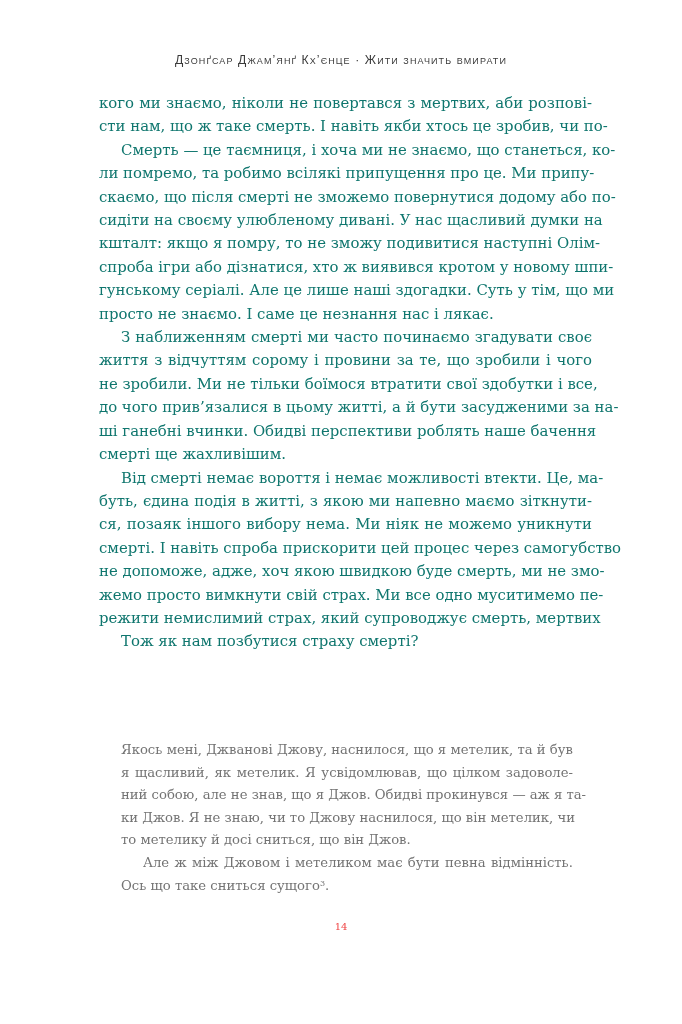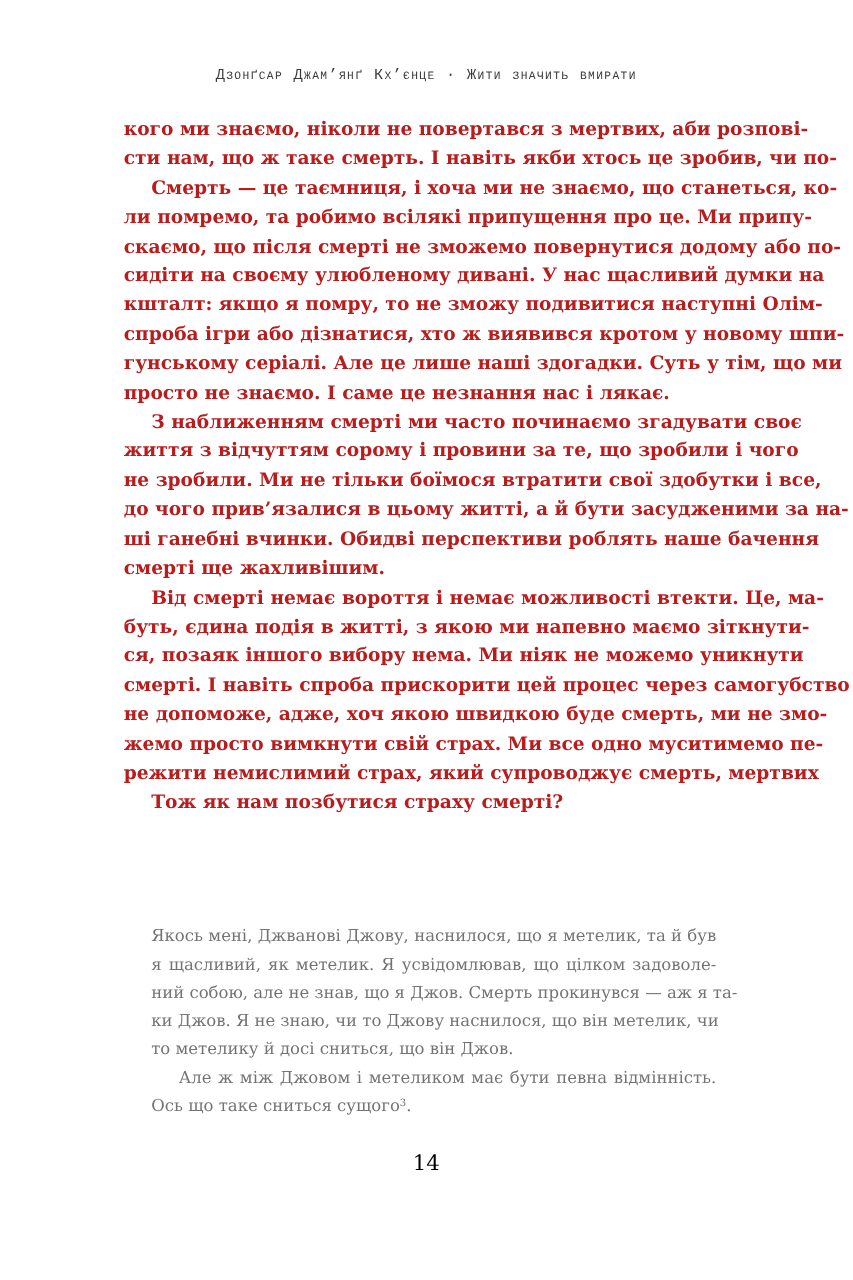--- a/index.html
+++ b/index.html
@@ -13,37 +13,36 @@
       position: relative;
       overflow: hidden;
       color: #1e1e1e;
     }
     .running-head {
       position: absolute;
       top: 53px;
       left: 0;
       width: 682px;
       text-align: center;
-      font-family: Liberation Mono, monospace;
+      font-family: Liberation Sans, sans-serif;
       font-size: 12.2px;
       letter-spacing: 1.1px;
       color: #3a3a3a;
       font-variant: small-caps;
     }
     .main-text {
       position: absolute;
       top: 92px;
       left: 99px;
       width: 493px;
       font-family: "DejaVu Serif", serif;
       font-size: 14.9px;
       line-height: 23.4px;
       text-align: justify;
-      color: #b91c1c;
-      font-weight: bold;
+      color: #0f766e;
     }
     .main-text p {
       margin: 0;
       text-align-last: left;
     }
     .line {
       display: block;
       white-space: nowrap;
       text-align: justify;
       text-align-last: justify;
@@ -71,22 +70,22 @@
       vertical-align: 4px;
       line-height: 0;
     }
     .page-number {
       position: absolute;
       top: 921px;
       left: 0;
       width: 682px;
       text-align: center;
       font-family: "DejaVu Serif", serif;
-      font-size: 17px;
-      color: #000000;
+      font-size: 10px;
+      color: #ef4444;
     }
   </style>
 </head>
 <body>
 
 <div class="running-head">Дзонґсар Джам’янґ Кх’єнце · Жити значить вмирати</div>
 
 <div class="main-text">
   <p>
     <span class="line">кого ми знаємо, ніколи не повертався з мертвих, аби розпові-</span>
@@ -121,21 +120,21 @@
   </p>
   <p>
     <span class="line indent last">Тож як нам позбутися страху смерті?</span>
   </p>
 </div>
 
 <div class="quote">
   <p style="margin:0">
     <span class="line">Якось мені, Джванові Джову, наснилося, що я метелик, та й був</span>
     <span class="line">я щасливий, як метелик. Я усвідомлював, що цілком задоволе-</span>
-    <span class="line">ний собою, але не знав, що я Джов. Смерть прокинувся — аж я та-</span>
+    <span class="line">ний собою, але не знав, що я Джов. Обидві прокинувся — аж я та-</span>
     <span class="line">ки Джов. Я не знаю, чи то Джову наснилося, що він метелик, чи</span>
     <span class="line last">то метелику й досі сниться, що він Джов.</span>
   </p>
   <p style="margin:0">
     <span class="line indent">Але ж між Джовом і метеликом має бути певна відмінність.</span>
     <span class="line last"><span>Ось що таке сниться сущого</span><sup class="fn">3</sup><span>.</span></span>
   </p>
 </div>
 
 <div class="page-number">14</div>

